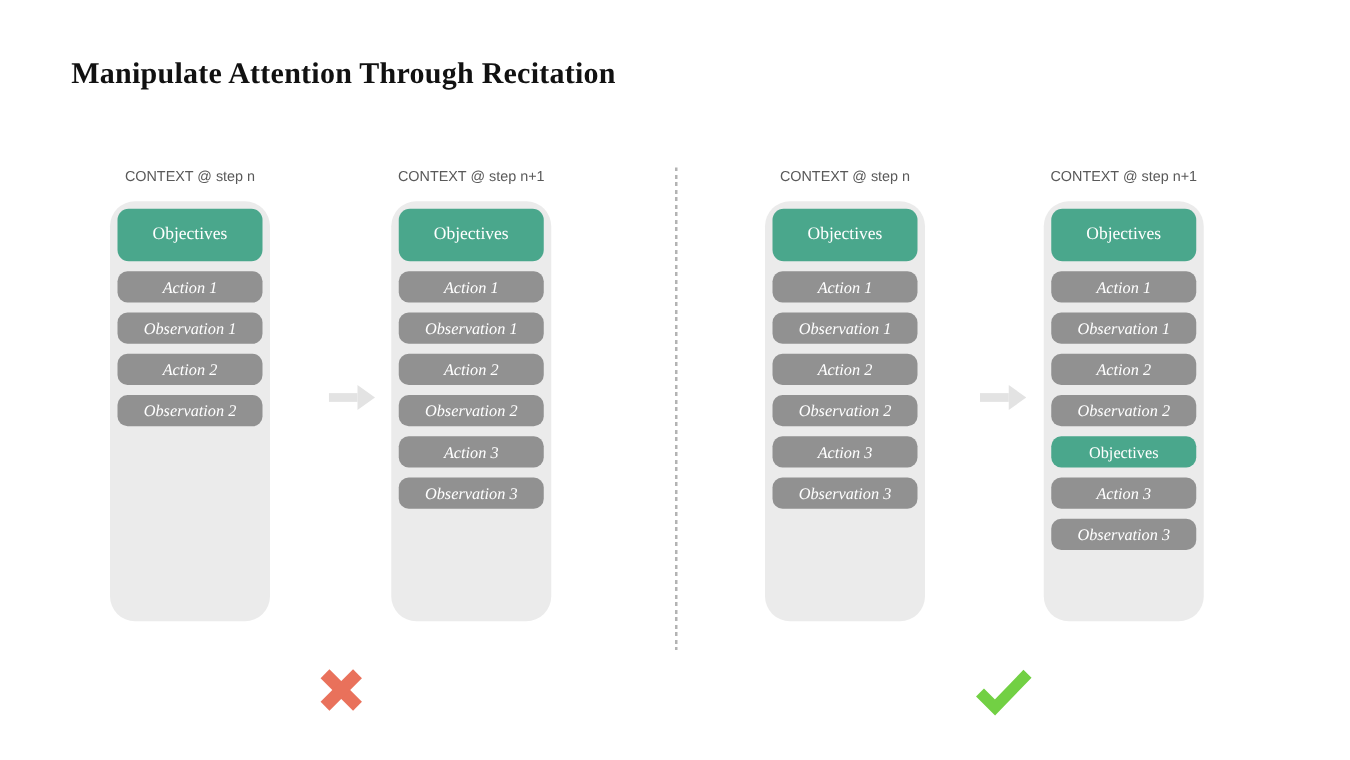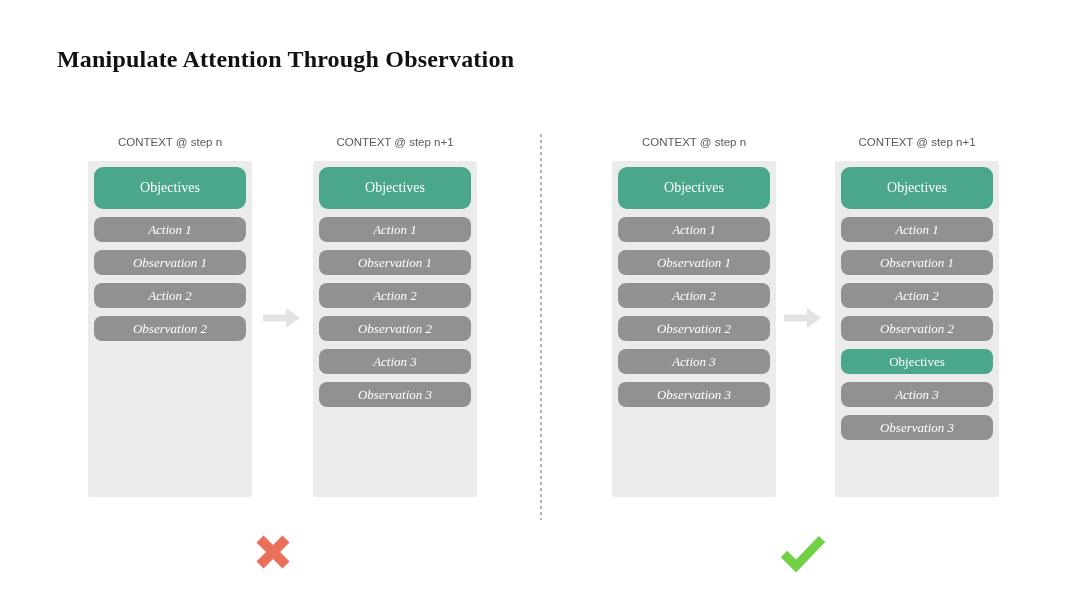--- a/index.html
+++ b/index.html
@@ -9,33 +9,33 @@
     background:#ffffff;
     font-family:"Liberation Sans",sans-serif;
     overflow:hidden;
   }
   .page-title{
     position:absolute;left:57px;top:46px;
     font-family:"Liberation Serif","DejaVu Serif",serif;
     font-weight:700;font-size:24px;color:var(--title,#111);
     letter-spacing:0.2px;
   }
-  .col{position:absolute;top:132px;width:164px;}
+  .col{position:absolute;top:132px;width:128px;}
   .col.c1{left:88px;}
   .col.c2{left:313px;}
   .col.c3{left:612px;}
   .col.c4{left:835px;}
   .col-header{
     height:20px;line-height:20px;margin-bottom:9px;
     text-align:center;font-size:11.5px;color:var(--header_text,#595959);
     font-family:"Liberation Sans",sans-serif;
   }
   .context-window{
     box-sizing:border-box;
-    height:336px;border-radius:3px;
+    height:336px;border-radius:20px;
     background:var(--panel,#ebebeb);
     padding:6px;
     display:flex;flex-direction:column;gap:8px;
   }
   .pill{
     box-sizing:border-box;
     height:25px;line-height:25px;border-radius:8px;
     text-align:center;color:#ffffff;
     font-family:"Liberation Serif","DejaVu Serif",serif;
     font-size:13px;
@@ -53,21 +53,21 @@
   }
   .verdict{position:absolute;}
   .verdict.cross{left:256px;top:535px;}
   .verdict.check{left:779px;top:533px;}
 </style>
 </head>
 <body>
 
 <div class="canvas">
 
-  <div class="page-title">Manipulate Attention Through Observation</div>
+  <div class="page-title">Manipulate Attention Through Recitation</div>
 
   <div class="col c1">
     <div class="col-header">CONTEXT @ step n</div>
     <div class="context-window">
         <div class="pill objectives tall">Objectives</div>
         <div class="pill step">Action 1</div>
         <div class="pill step">Observation 1</div>
         <div class="pill step">Action 2</div>
         <div class="pill step">Observation 2</div>
       </div>

